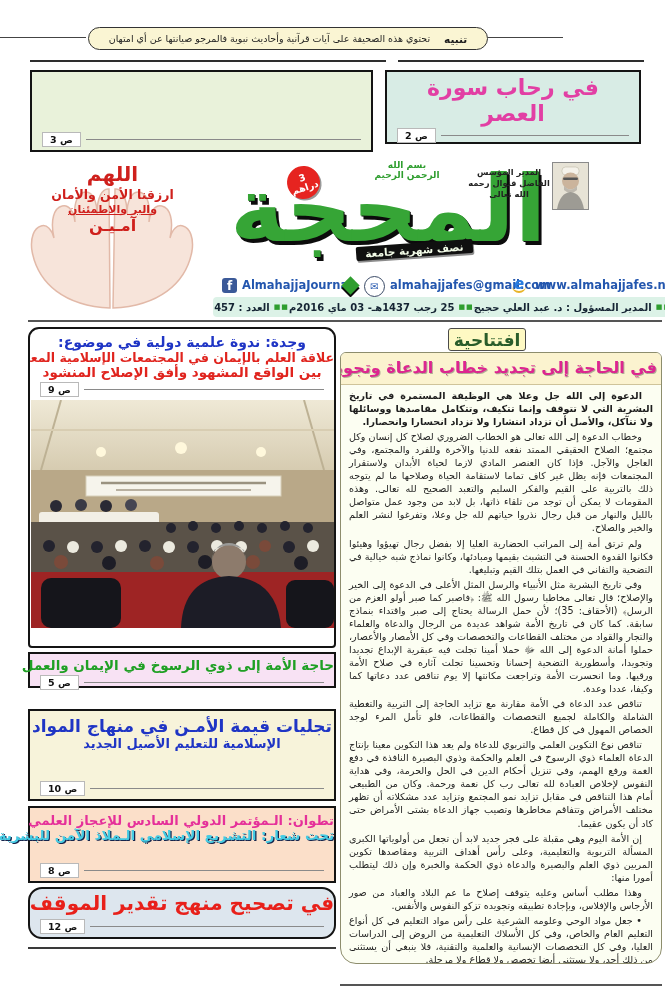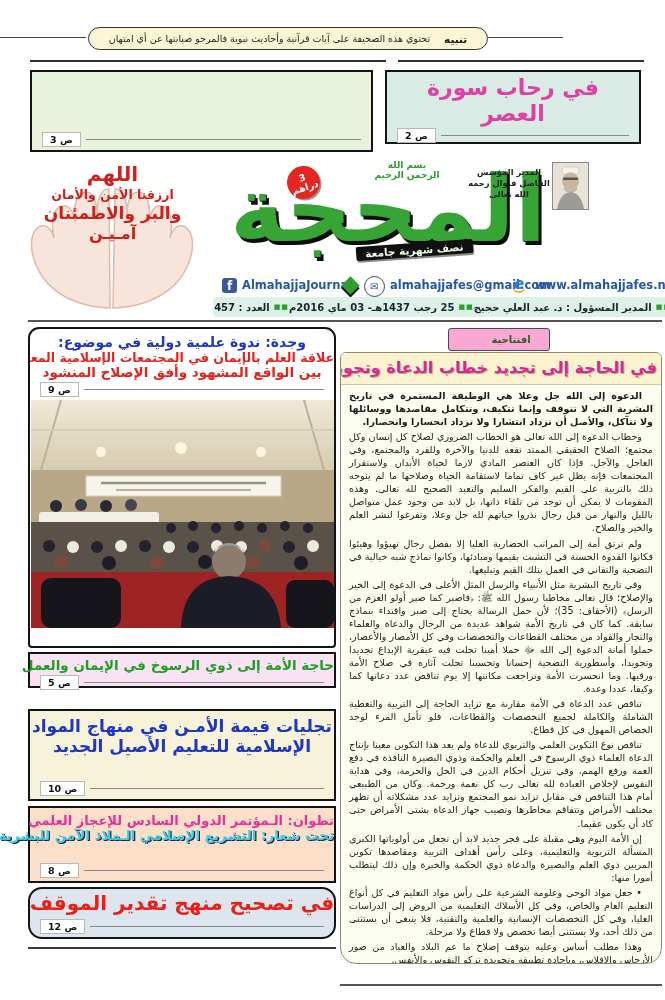--- a/index.html
+++ b/index.html
@@ -46,22 +46,22 @@
   
   .prayer-text{display:flex;flex-direction:column;align-items:center;color:#cf201c;font-weight:bold;line-height:1.25;}
   
   .lc-blue{color:#1f35c5;}
   .lc-red{color:#e0241e;}
   .lc-green{color:#1fa024;}
   .lc-magenta{color:#e5309a;}
   .lc-cyan{color:#45cbe3;text-shadow:1.2px 1.2px 0 #15254d;}
   .lc-bigred{color:#e8201a;}
   
-  .ed-label{border:1.4px solid #4a4a4a;border-radius:3px;background:#f9a8d4;display:flex;align-items:center;
-    justify-content:center;font-size:10px;font-weight:bold;color:#2a5d2a;padding-left:24px;}
+  .ed-label{border:1.4px solid #4a4a4a;border-radius:3px;background:#fef9c3;display:flex;align-items:center;
+    justify-content:center;font-size:17px;font-weight:bold;color:#2a5d2a;}
   .ed-wrap{border:1.3px solid #8d8d6d;border-radius:6px 6px 16px 16px;background:#fcfef2;box-sizing:border-box;overflow:hidden;}
   .ed-head{background:#fbf3cf;border-bottom:1px solid #cfc49a;padding:5px 4px 7px;}
   .ed-title{color:#dd2590;font-weight:bold;font-size:16px;text-align:center;white-space:nowrap;
     text-shadow:1px 1px 0 rgba(40,40,40,.35);letter-spacing:-.2px;}
   .ed-body{padding:4px 8px 6px;font-size:9.6px;line-height:1.36;text-align:justify;color:#1d1d1d;}
   .ed-body p{margin:0 0 2px;text-indent:11px;}
   .ed-body p.lead{font-weight:bold;}
   .rule{height:0;}
 </style>
 </head>
@@ -100,21 +100,21 @@
   <div class="abs" style="left:10px;top:156px;width:205px;height:155px;">
     <svg width="205" height="155" viewBox="0 0 205 155">
       <g stroke="#e2b9a8" stroke-width="1.5" fill="#f7e4da">
         <path d="M100,152 C55,150 28,128 22,95 C20,82 24,72 31,70 C37,68 42,74 44,82 C40,64 44,52 52,50 C59,48 64,56 65,66 C63,46 68,36 76,36 C83,36 87,46 87,58 C87,42 92,32 99,33 L100,152 Z"></path>
         <path d="M103,152 C148,150 176,128 182,95 C184,82 180,72 173,70 C167,68 162,74 160,82 C164,64 160,52 152,50 C145,48 140,56 139,66 C141,46 136,36 128,36 C121,36 117,46 117,58 C117,42 112,32 105,33 L103,152 Z"></path>
       </g>
     </svg>
     <div class="abs prayer-text" style="left:0;top:6px;width:205px;">
       <span style="font-size:20px;">اللهم</span>
       <span style="font-size:12.5px;">ارزقنا الأمن والأمان</span>
-      <span style="font-size:17px;">والبر والاطمئنان</span>
+      <span style="font-size:11px;text-decoration:underline;">والبر والاطمئنان</span>
       <span style="font-size:16px;">آمـيـن</span>
     </div>
   </div>
 
   <div class="abs logo-title" style="left:230px;top:162px;width:432px;">المحجة</div>
   <div class="abs price" style="left:287px;top:166px;">3 دراهم</div>
   <div class="abs basmala" style="left:370px;top:160px;width:74px;">
     <div>بسم الله</div>
     <div>الرحمن الرحيم</div>
   </div>
@@ -238,21 +238,21 @@
     <div class="hl lc-green" style="font-size:13.5px;padding-top:4px;">حاجة الأمة إلى ذوي الرسوخ في الإيمان والعمل</div>
     <div class="pagerow">
       <span class="pl-label">ص 5</span>
       <span class="pl-line"></span>
     </div>
   </div>
 
   <div class="abs hbox" style="left:28px;top:709px;width:308px;height:92px;background:#f7f3da;">
     <div style="padding-top:5px;">
       <div class="hl lc-blue" style="font-size:17px;">تجليات قيمة الأمـن في منهاج المواد</div>
-      <div class="hl lc-blue" style="font-size:17px;">الإسلامية للتعليم الأصيل الجديد</div>
+      <div class="hl lc-blue" style="font-size:13px;">الإسلامية للتعليم الأصيل الجديد</div>
     </div>
     <div class="pagerow">
       <span class="pl-label">ص 10</span>
       <span class="pl-line"></span>
     </div>
   </div>
 
   <div class="abs hbox" style="left:28px;top:806px;width:308px;height:77px;background:#fbdfc9;">
     <div style="padding-top:5px;">
       <div class="hl lc-magenta" style="font-size:13px;">تطوان: الـمؤتمر الدولي السادس للإعجاز العلمي</div>
@@ -279,20 +279,20 @@
       <div class="ed-title">في الحاجة إلى تجديد خطاب الدعاة وتجويده</div>
     </div>
     <div class="ed-body">
       <p class="lead">الدعوة إلى الله جل وعلا هي الوظيفة المستمرة في تاريخ البشرية التي لا تتوقف وإنما تتكيف، وتتكامل مقاصدها ووسائلها ولا تتآكل، والأصل أن تزداد انتشارا ولا تزداد انحسارا وانحصارا.</p>
       <p>وخطاب الدعوة إلى الله تعالى هو الخطاب الضروري لصلاح كل إنسان وكل مجتمع؛ الصلاح الحقيقي الممتد نفعه للدنيا والآخرة وللفرد والمجتمع، وفي العاجل والآجل. فإذا كان العنصر المادي لازما لحياة الأبدان ولاستقرار المجتمعات فإنه يظل غير كاف تماما لاستقامة الحياة وصلاحها ما لم يتوجه ذلك بالتربية على القيم والفكر السليم والتعبد الصحيح لله تعالى. وهذه المقومات لا يمكن أن توجد من تلقاء ذاتها، بل لابد من وجود عمل متواصل بالليل والنهار من قبل رجال نذروا حياتهم لله جل وعلا، وتفرغوا لنشر العلم والخير والصلاح.</p>
       <p>ولم ترتق أمة إلى المراتب الحضارية العليا إلا بفضل رجال تهيؤوا وهيئوا فكانوا القدوة الحسنة في التشبث بقيمها ومبادئها، وكانوا نماذج شبه خيالية في التضحية والتفاني في العمل بتلك القيم وتبليغها.</p>
       <p>وفي تاريخ البشرية مثل الأنبياء والرسل المثل الأعلى في الدعوة إلى الخير والإصلاح؛ قال تعالى مخاطبا رسول الله ﷺ: ﴿فاصبر كما صبر أولو العزم من الرسل﴾ (الأحقاف: 35)؛ لأن حمل الرسالة يحتاج إلى صبر واقتداء بنماذج سابقة. كما كان في تاريخ الأمة شواهد عديدة من الرجال والدعاة والعلماء والتجار والقواد من مختلف القطاعات والتخصصات وفي كل الأمصار والأعصار، حملوا أمانة الدعوة إلى الله ﷻ حملا أمينا تجلت فيه عبقرية الإبداع تجديدا وتجويدا، وأسطورية التضحية إحسانا وتحسينا تجلت آثاره في صلاح الأمة ورقيها. وما انحسرت الأمة وتراجعت مكانتها إلا يوم تناقص عدد دعاتها كما وكيفا، عددا وعدة.</p>
       <p>تناقص عدد الدعاة في الأمة مقارنة مع تزايد الحاجة إلى التربية والتغطية الشاملة والكاملة لجميع التخصصات والقطاعات، فلو تأمل المرء لوجد الخصاص المهول في كل قطاع.</p>
       <p>تناقص نوع التكوين العلمي والتربوي للدعاة ولم يعد هذا التكوين معينا بإنتاج الدعاة العلماء ذوي الرسوخ في العلم والحكمة وذوي البصيرة النافذة في دفع الغمة ورفع الهمم، وفي تنزيل أحكام الدين في الحل والحرمة، وفي هداية النفوس لإخلاص العبادة لله تعالى رب كل نعمة ورحمة. وكان من الطبيعي أمام هذا التناقص في مقابل تزايد نمو المجتمع وتزايد عدد مشكلاته أن تظهر مختلف الأمراض وتتفاقم مخاطرها وتصيب جهاز الدعاة بشتى الأمراض حتى كاد أن يكون عقيما.</p>
       <p>إن الأمة اليوم وهي مقبلة على فجر جديد لابد أن تجعل من أولوياتها الكبرى المسألة التربوية والتعليمية، وعلى رأس أهداف التربية ومقاصدها تكوين المربين ذوي العلم والبصيرة والدعاة ذوي الحكمة والخبرة وإن ذلك ليتطلب أمورا منها:</p>
+      <p>وهذا مطلب أساس وعليه يتوقف إصلاح ما عم البلاد والعباد من صور الأرجاس والإفلاس، وبإجادة تطبيقه وتجويده تزكو النفوس والأنفس.</p>
       <p>• جعل مواد الوحي وعلومه الشرعية على رأس مواد التعليم في كل أنواع التعليم العام والخاص، وفي كل الأسلاك التعليمية من الروض إلى الدراسات العليا، وفي كل التخصصات الإنسانية والعلمية والتقنية، فلا ينبغي أن يستثنى من ذلك أحد، ولا يستثنى أيضا تخصص ولا قطاع ولا مرحلة.</p>
-      <p>وهذا مطلب أساس وعليه يتوقف إصلاح ما عم البلاد والعباد من صور الأرجاس والإفلاس، وبإجادة تطبيقه وتجويده تزكو النفوس والأنفس.</p>
 
     </div>
   </div>
   <div class="abs rule" style="left:340px;top:984px;width:322px;border-top:2px solid #555;"></div>
 
 </div>
 
 </body></html>

